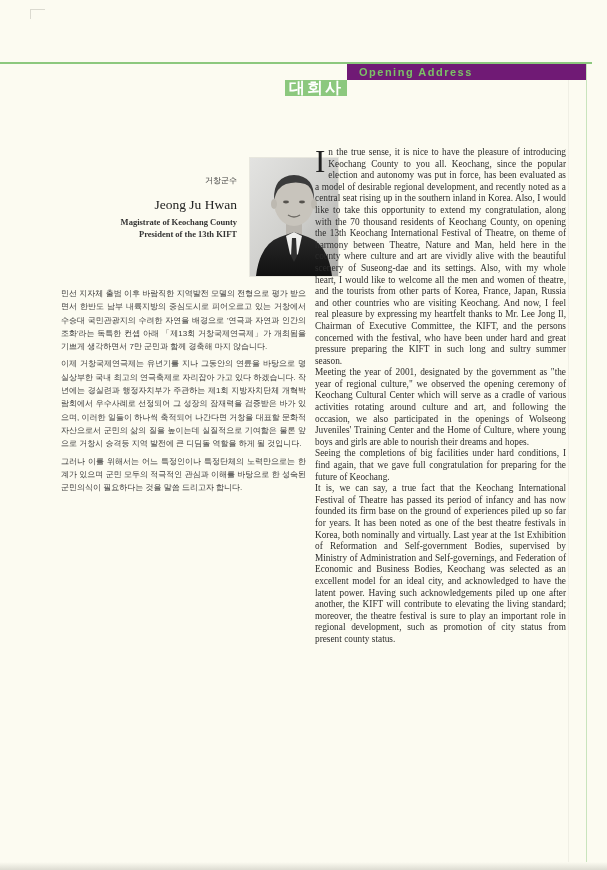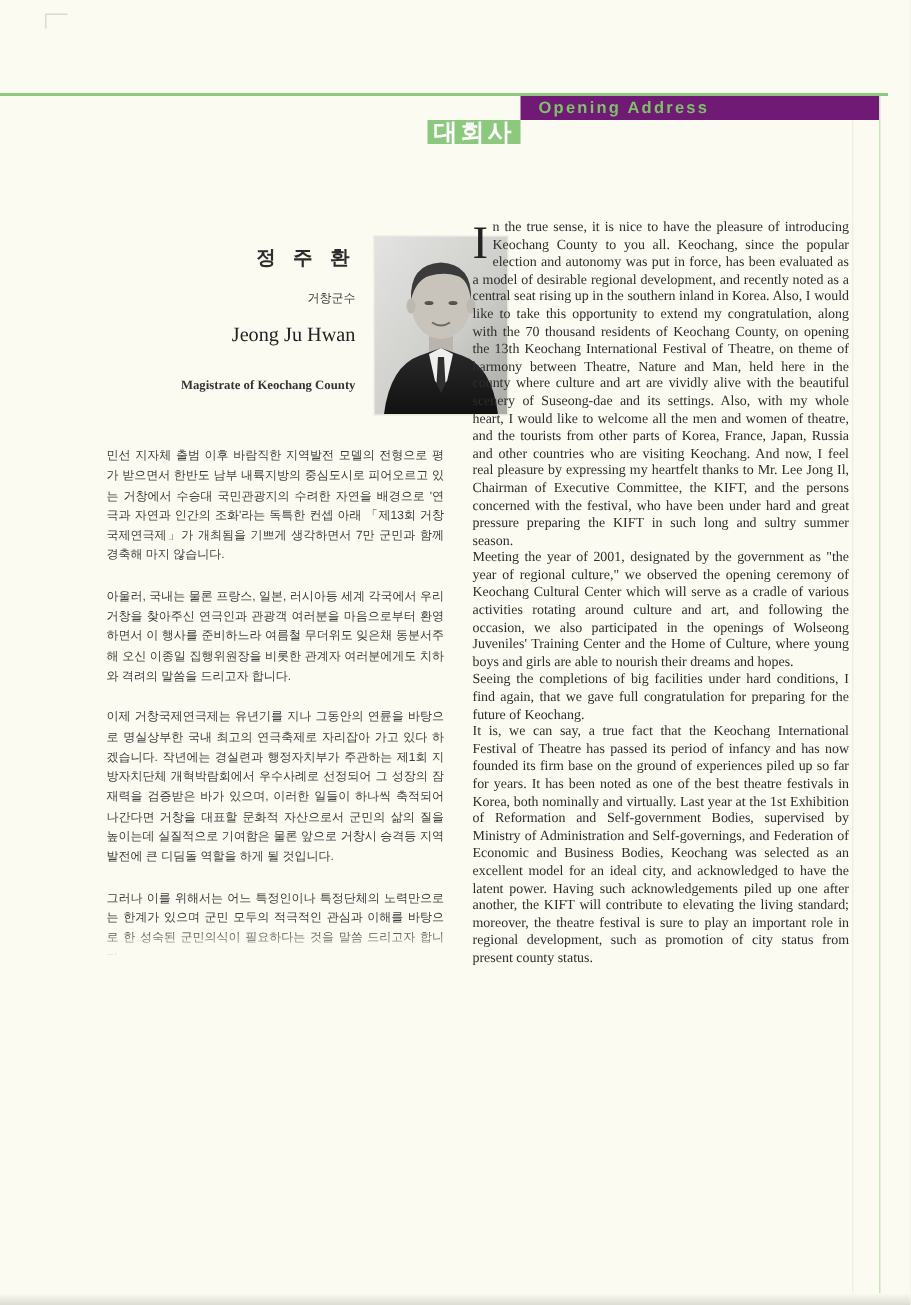--- a/index.html
+++ b/index.html
@@ -50,34 +50,34 @@
     display:flex;align-items:center;padding-left:12px;box-sizing:border-box;
   }
   
   .profile{
     position:absolute;left:40px;top:163px;width:197px;text-align:right;
     color:#2c2c2c;
   }
   .p-name-ko{font-size:13px;font-weight:bold;letter-spacing:4px;margin-bottom:7px;}
   .p-title-ko{font-size:8px;color:#3a3a3a;line-height:12px;margin-top:12px;}
   .p-gap{height:10px;}
-  .p-name-en{font-family:"Liberation Serif",serif;font-size:13.5px;color:#222;margin-bottom:20px;}
+  .p-name-en{font-family:"Liberation Serif",serif;font-size:13.5px;color:#222;margin-bottom:4px;}
   .p-title-en{font-family:"Liberation Serif",serif;font-size:8.5px;color:#333;line-height:11.5px;font-weight:bold;}
   .photo{
     position:absolute;left:250px;top:158px;width:88px;height:118px;
     box-shadow:0 0 0 1px rgba(0,0,0,0.08);
   }
   
   .kcol{
     position:absolute;left:57px;top:283px;width:253px;height:354px;
     overflow:hidden;
     font-size:8px;line-height:13.3px;color:#3b3b3b;
     text-align:justify;
   }
-  .kcol p{margin:14px;}
+  .kcol p{margin:4px;}
   .kfade{
     position:absolute;left:57px;top:622px;width:253px;height:16px;
     background:linear-gradient(to bottom,rgba(252,251,241,0.15),rgba(252,251,241,0.95));
     pointer-events:none;
   }
   
   .ecol{
     position:absolute;left:315px;top:147px;width:251px;
     font-family:"Liberation Serif",serif;
     font-size:9.3px;line-height:11.6px;color:#2d2d2d;
@@ -99,25 +99,25 @@
 
   <div class="corner-mark"></div>
   <div class="fold-line"></div>
   <div class="edge-line"></div>
 
   <div class="header-rule"></div>
   <div class="hdr-ko">대회사</div>
   <div class="hdr-en">Opening Address</div>
 
   <div class="profile">
-    <div class="p-name-ko">정 주 환</div>
     <div class="p-title-ko">거창군수</div>
     <div class="p-gap"></div>
     <div class="p-name-en">Jeong Ju Hwan</div>
     <div class="p-title-en">Magistrate of Keochang County</div>
+    <div class="p-title-en">President of the 13th KIFT</div>
   </div>
 
   <div class="photo">
     <svg width="88" height="118" viewBox="0 0 88 118" xmlns="http://www.w3.org/2000/svg">
       <defs>
         <linearGradient id="bgG" x1="0" y1="0" x2="1" y2="1">
           <stop offset="0" stop-color="#e3e3e1"></stop>
           <stop offset="0.55" stop-color="#cfcfcc"></stop>
           <stop offset="1" stop-color="#a9a9a6"></stop>
         </linearGradient>
@@ -144,21 +144,20 @@
       <path d="M6 118 Q10 86 30 79 L44 74 L58 79 Q78 86 82 118 Z" fill="url(#suitG)"></path>
 
       <path d="M36 78 L44 74 L52 78 L48 96 L44 100 L40 96 Z" fill="#efefed"></path>
 
       <path d="M42 80 L46 80 L47 98 L44 104 L41 98 Z" fill="#2f2f2f"></path>
     </svg>
   </div>
 
   <div class="kcol">
     <p>민선 지자체 출범 이후 바람직한 지역발전 모델의 전형으로 평가 받으면서 한반도 남부 내륙지방의 중심도시로 피어오르고 있는 거창에서 수승대 국민관광지의 수려한 자연을 배경으로 '연극과 자연과 인간의 조화'라는 독특한 컨셉 아래 「제13회 거창국제연극제」가 개최됨을 기쁘게 생각하면서 7만 군민과 함께 경축해 마지 않습니다.</p>
-    <p>아울러, 국내는 물론 프랑스, 일본, 러시아등 세계 각국에서 우리 거창을 찾아주신 연극인과 관광객 여러분을 마음으로부터 환영하면서 이 행사를 준비하느라 여름철 무더위도 잊은채 동분서주 해 오신 이종일 집행위원장을 비롯한 관계자 여러분에게도 치하와 격려의 말씀을 드리고자 합니다.</p>
     <p>이제 거창국제연극제는 유년기를 지나 그동안의 연륜을 바탕으로 명실상부한 국내 최고의 연극축제로 자리잡아 가고 있다 하겠습니다. 작년에는 경실련과 행정자치부가 주관하는 제1회 지방자치단체 개혁박람회에서 우수사례로 선정되어 그 성장의 잠재력을 검증받은 바가 있으며, 이러한 일들이 하나씩 축적되어 나간다면 거창을 대표할 문화적 자산으로서 군민의 삶의 질을 높이는데 실질적으로 기여함은 물론 앞으로 거창시 승격등 지역 발전에 큰 디딤돌 역할을 하게 될 것입니다.</p>
     <p>그러나 이를 위해서는 어느 특정인이나 특정단체의 노력만으로는 한계가 있으며 군민 모두의 적극적인 관심과 이해를 바탕으로 한 성숙된 군민의식이 필요하다는 것을 말씀 드리고자 합니다.</p>
 
   </div>
   <div class="kfade"></div>
 
   <div class="ecol">
     <p><span class="dropcap">I</span><span>n the true sense, it is nice to have the pleasure of introducing Keochang County to you all. Keochang, since the popular election and autonomy was put in force, has been evaluated as a model of desirable regional development, and recently noted as a central seat rising up in the southern inland in Korea. Also, I would like to take this opportunity to extend my congratulation, along with the 70 thousand residents of Keochang County, on opening the 13th Keochang International Festival of Theatre, on theme of harmony between Theatre, Nature and Man, held here in the county where culture and art are vividly alive with the beautiful scenery of Suseong-dae and its settings. Also, with my whole heart, I would like to welcome all the men and women of theatre, and the tourists from other parts of Korea, France, Japan, Russia and other countries who are visiting Keochang. And now, I feel real pleasure by expressing my heartfelt thanks to Mr. Lee Jong Il, Chairman of Executive Committee, the KIFT, and the persons concerned with the festival, who have been under hard and great pressure preparing the KIFT in such long and sultry summer season.</span></p>
     <p>Meeting the year of 2001, designated by the government as "the year of regional culture," we observed the opening ceremony of Keochang Cultural Center which will serve as a cradle of various activities rotating around culture and art, and following the occasion, we also participated in the openings of Wolseong Juveniles' Training Center and the Home of Culture, where young boys and girls are able to nourish their dreams and hopes.</p>
     <p>Seeing the completions of big facilities under hard conditions, I find again, that we gave full congratulation for preparing for the future of Keochang.</p>

